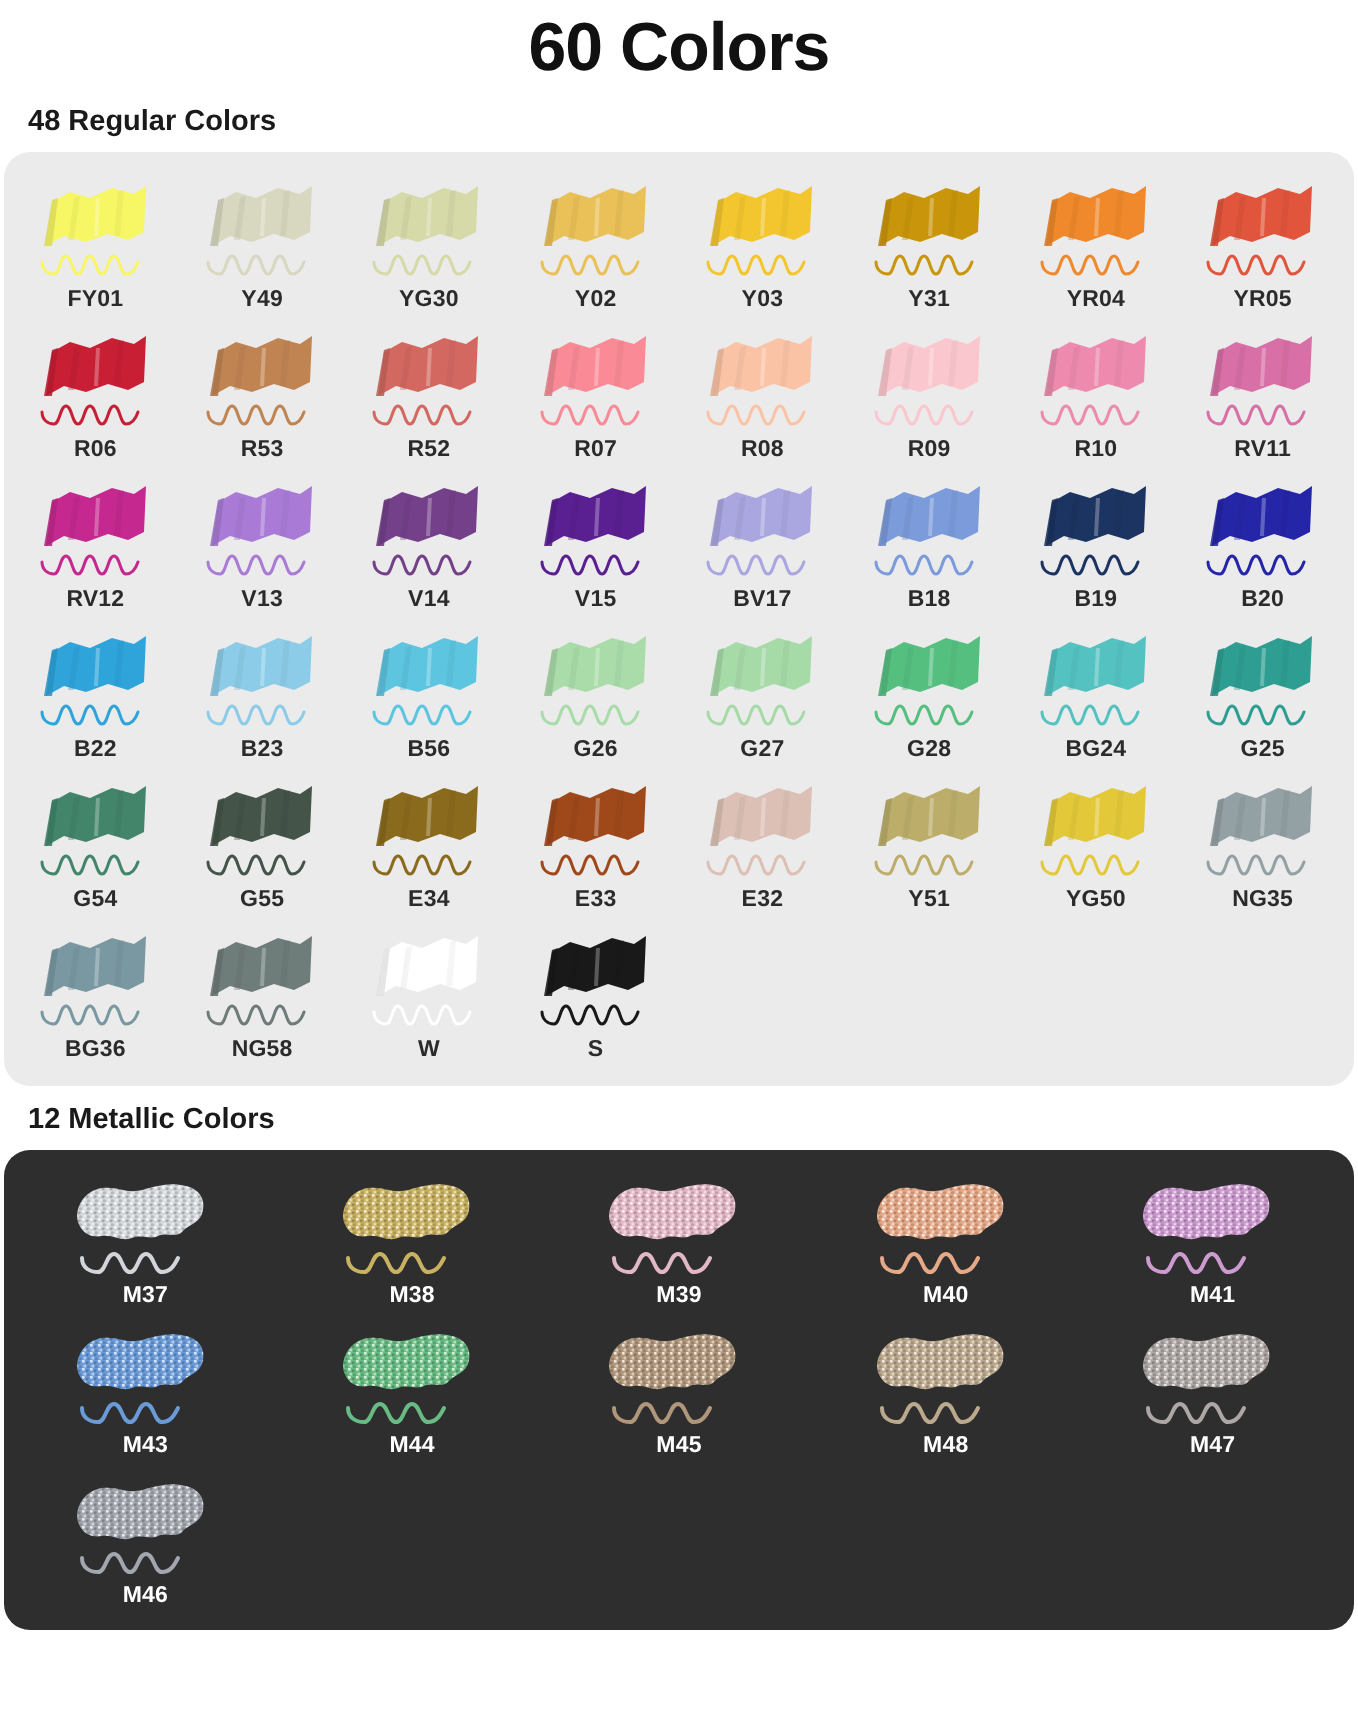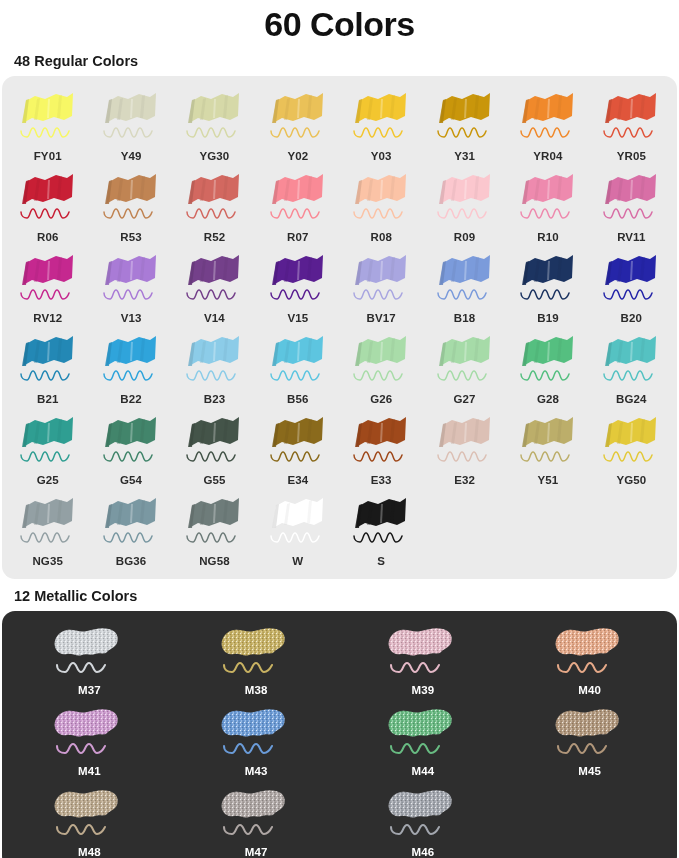--- a/index.html
+++ b/index.html
@@ -35,39 +35,39 @@
     border-radius: 13px;
     margin: 0 2px;
     padding: 7px 4px 10px 4px;
   }
   .grid8 {
     display: grid;
     grid-template-columns: repeat(8, 1fr);
   }
   .grid6 {
     display: grid;
-    grid-template-columns: repeat(4, 1fr);
+    grid-template-columns: repeat(5, 1fr);
   }
   .cell {
     display: flex;
     flex-direction: column;
     align-items: center;
     padding: 4px 0 2px 0;
   }
   .swatch-wrap {
     width: 66px;
     height: 56px;
     position: relative;
   }
   .swatch-wrap svg { display: block; width: 100%; height: 100%; }
   .cell-label {
     font-size: 11.5px;
     font-weight: 600;
     color: #2b2b2b;
-    margin-top: 7px;
+    margin-top: 1px;
     letter-spacing: 0.1px;
   }
 
   
   .panel-metallic {
     background: #2e2e2e;
     border-radius: 13px;
     margin: 0 2px;
     padding: 6px 4px 9px 4px;
   }
@@ -447,35 +447,20 @@
                   <path d="M6 44 C6 48 9 50 12 50 C15 50 15 41 18 41 C21 41 21 50 24 50 C27 50 27 41 30 41 C33 41 33 50 36 50 C39 50 39 41 42 41 C45 41 45 50 48 50 C51 50 53 47 54 44" fill="none" stroke="#2525A8" stroke-width="1.5" stroke-linecap="round"></path>
                 </g>
               </svg>
             </div>
             <div class="cell-label">B20</div>
           </div>
           <div class="cell">
             <div class="swatch-wrap">
               <svg viewBox="0 0 66 56">
                 <g>
-                  <path d="M8 36 L11 14 L20 9 L30 12 L41 7 L52 10 L58 6 L57 29 L49 33 L39 30 L28 34 L17 31 Z" fill="#2388B5"></path>
-                  <path d="M11 13 L14 12 L11 36 L7 36 Z" fill="#1f789f" opacity="0.85"></path>
-                  <path d="M22 12 L25 11 L22 33 L19 33 Z" fill="#1f789f" opacity="0.35"></path>
-                  <path d="M44 9 L47 8 L45 31 L42 31 Z" fill="#1f789f" opacity="0.3"></path>
-                  <path d="M33 12 L35 12 L34 31 L32 31 Z" fill="#ffffff" opacity="0.28"></path>
-                  <path d="M6 44 C6 48 9 50 12 50 C15 50 15 41 18 41 C21 41 21 50 24 50 C27 50 27 41 30 41 C33 41 33 50 36 50 C39 50 39 41 42 41 C45 41 45 50 48 50 C51 50 53 47 54 44" fill="none" stroke="#2388B5" stroke-width="1.5" stroke-linecap="round"></path>
-                </g>
-              </svg>
-            </div>
-            <div class="cell-label">B21</div>
-          </div>
-          <div class="cell">
-            <div class="swatch-wrap">
-              <svg viewBox="0 0 66 56">
-                <g>
                   <path d="M8 36 L11 14 L20 9 L30 12 L41 7 L52 10 L58 6 L57 29 L49 33 L39 30 L28 34 L17 31 Z" fill="#2FA4DB"></path>
                   <path d="M11 13 L14 12 L11 36 L7 36 Z" fill="#2990c1" opacity="0.85"></path>
                   <path d="M22 12 L25 11 L22 33 L19 33 Z" fill="#2990c1" opacity="0.35"></path>
                   <path d="M44 9 L47 8 L45 31 L42 31 Z" fill="#2990c1" opacity="0.3"></path>
                   <path d="M33 12 L35 12 L34 31 L32 31 Z" fill="#ffffff" opacity="0.28"></path>
                   <path d="M6 44 C6 48 9 50 12 50 C15 50 15 41 18 41 C21 41 21 50 24 50 C27 50 27 41 30 41 C33 41 33 50 36 50 C39 50 39 41 42 41 C45 41 45 50 48 50 C51 50 53 47 54 44" fill="none" stroke="#2FA4DB" stroke-width="1.5" stroke-linecap="round"></path>
                 </g>
               </svg>
             </div>
             <div class="cell-label">B22</div>

